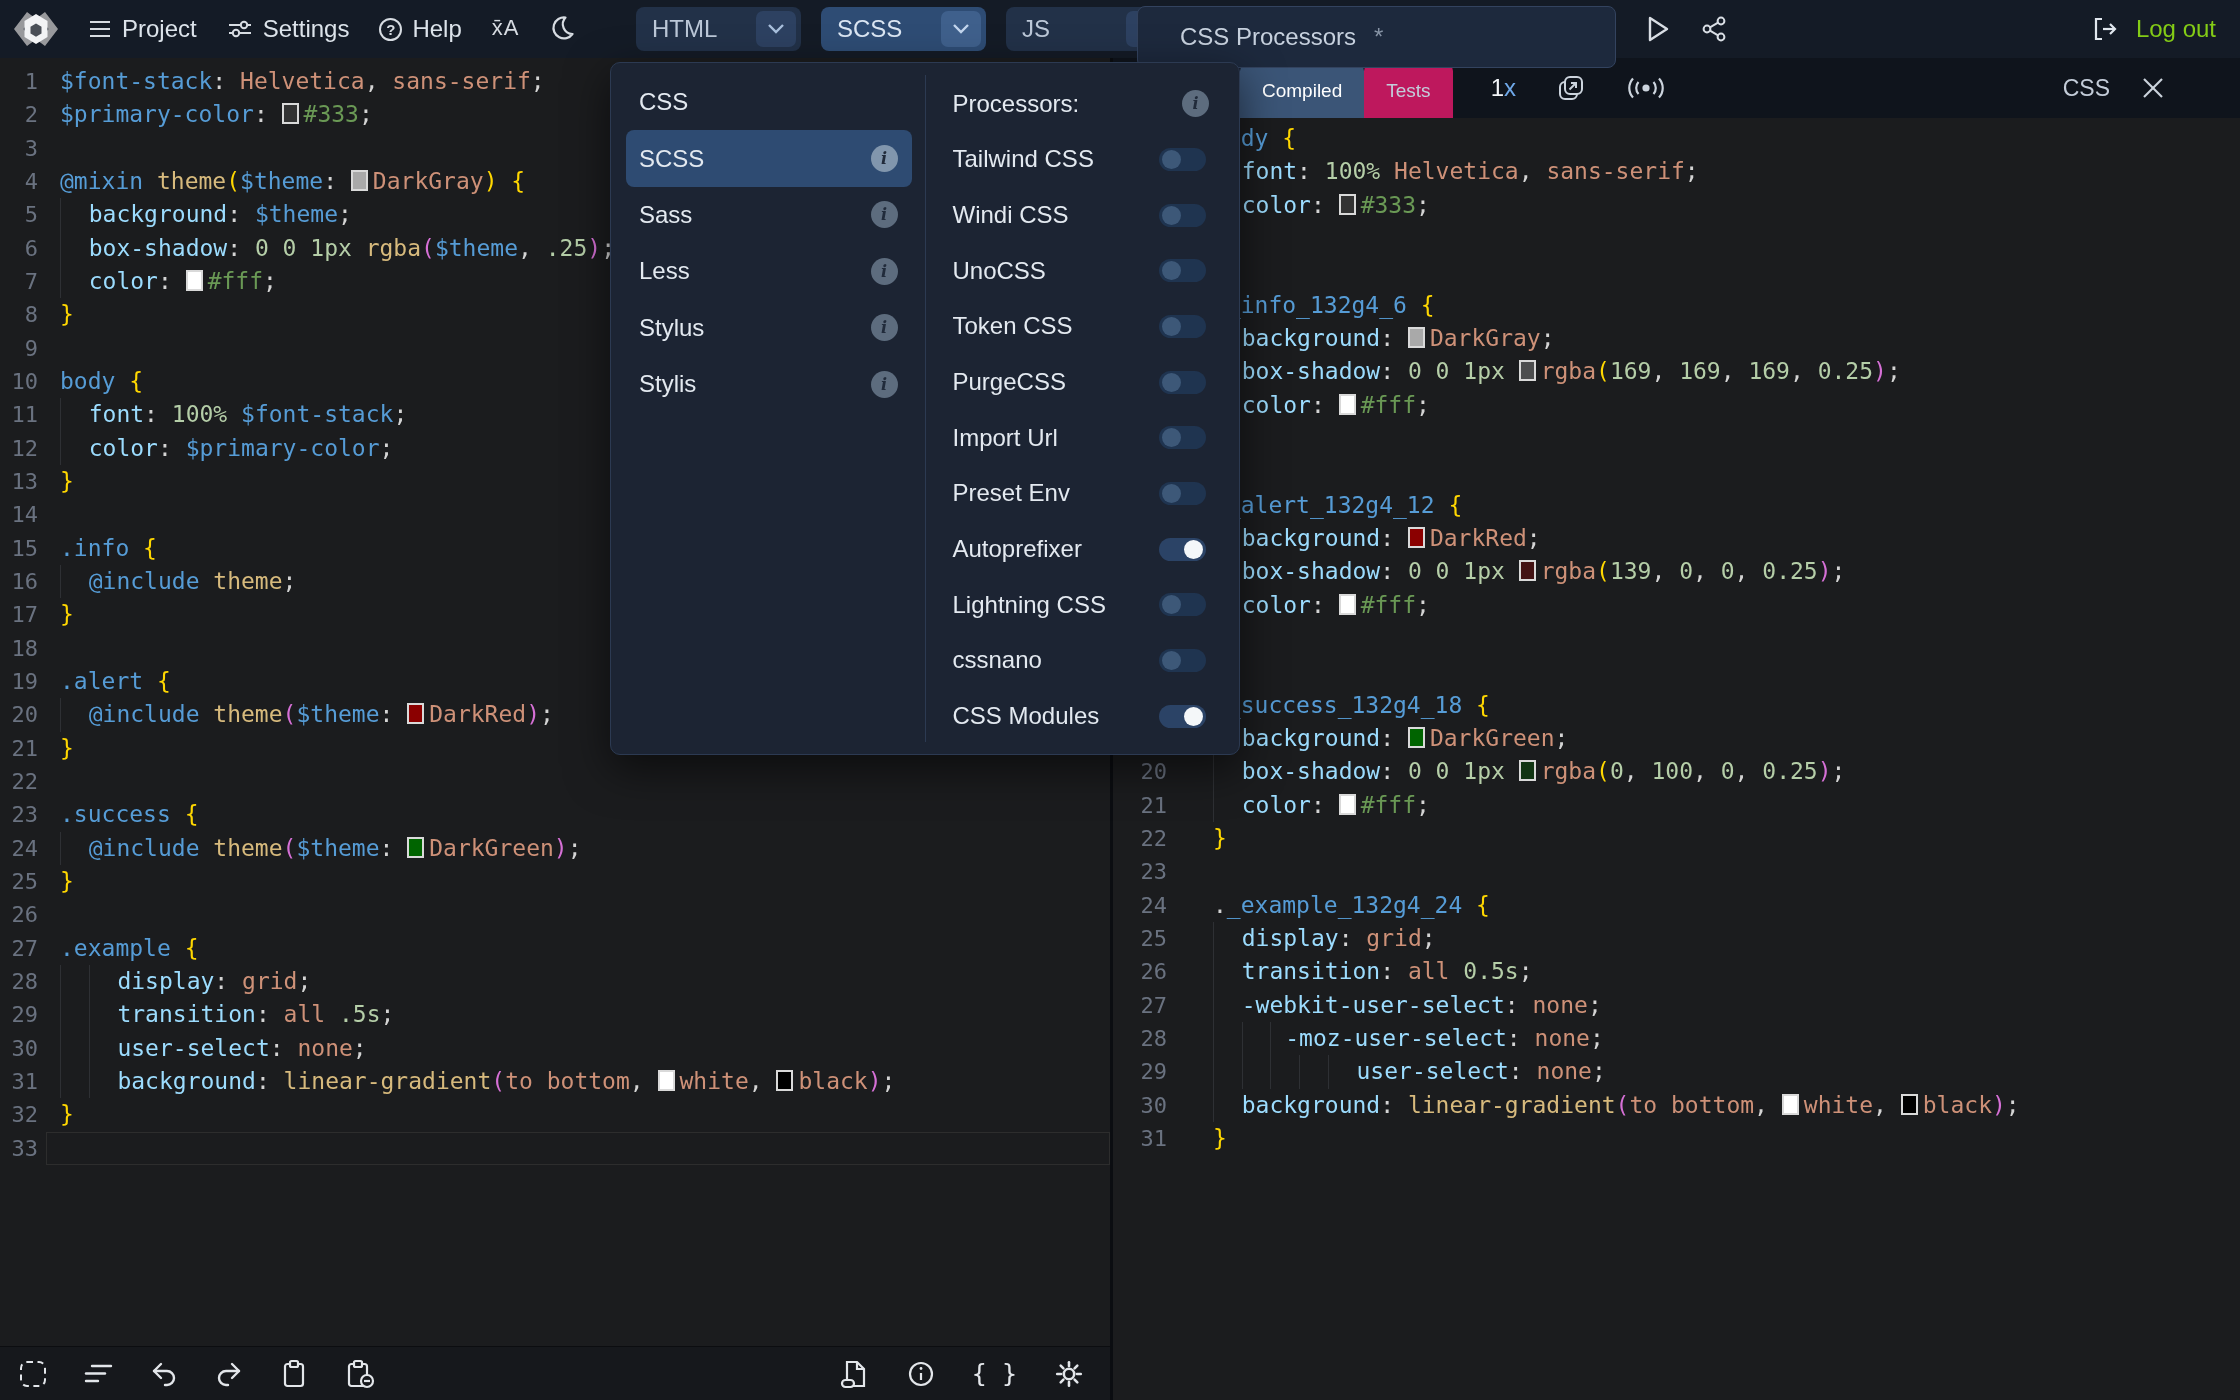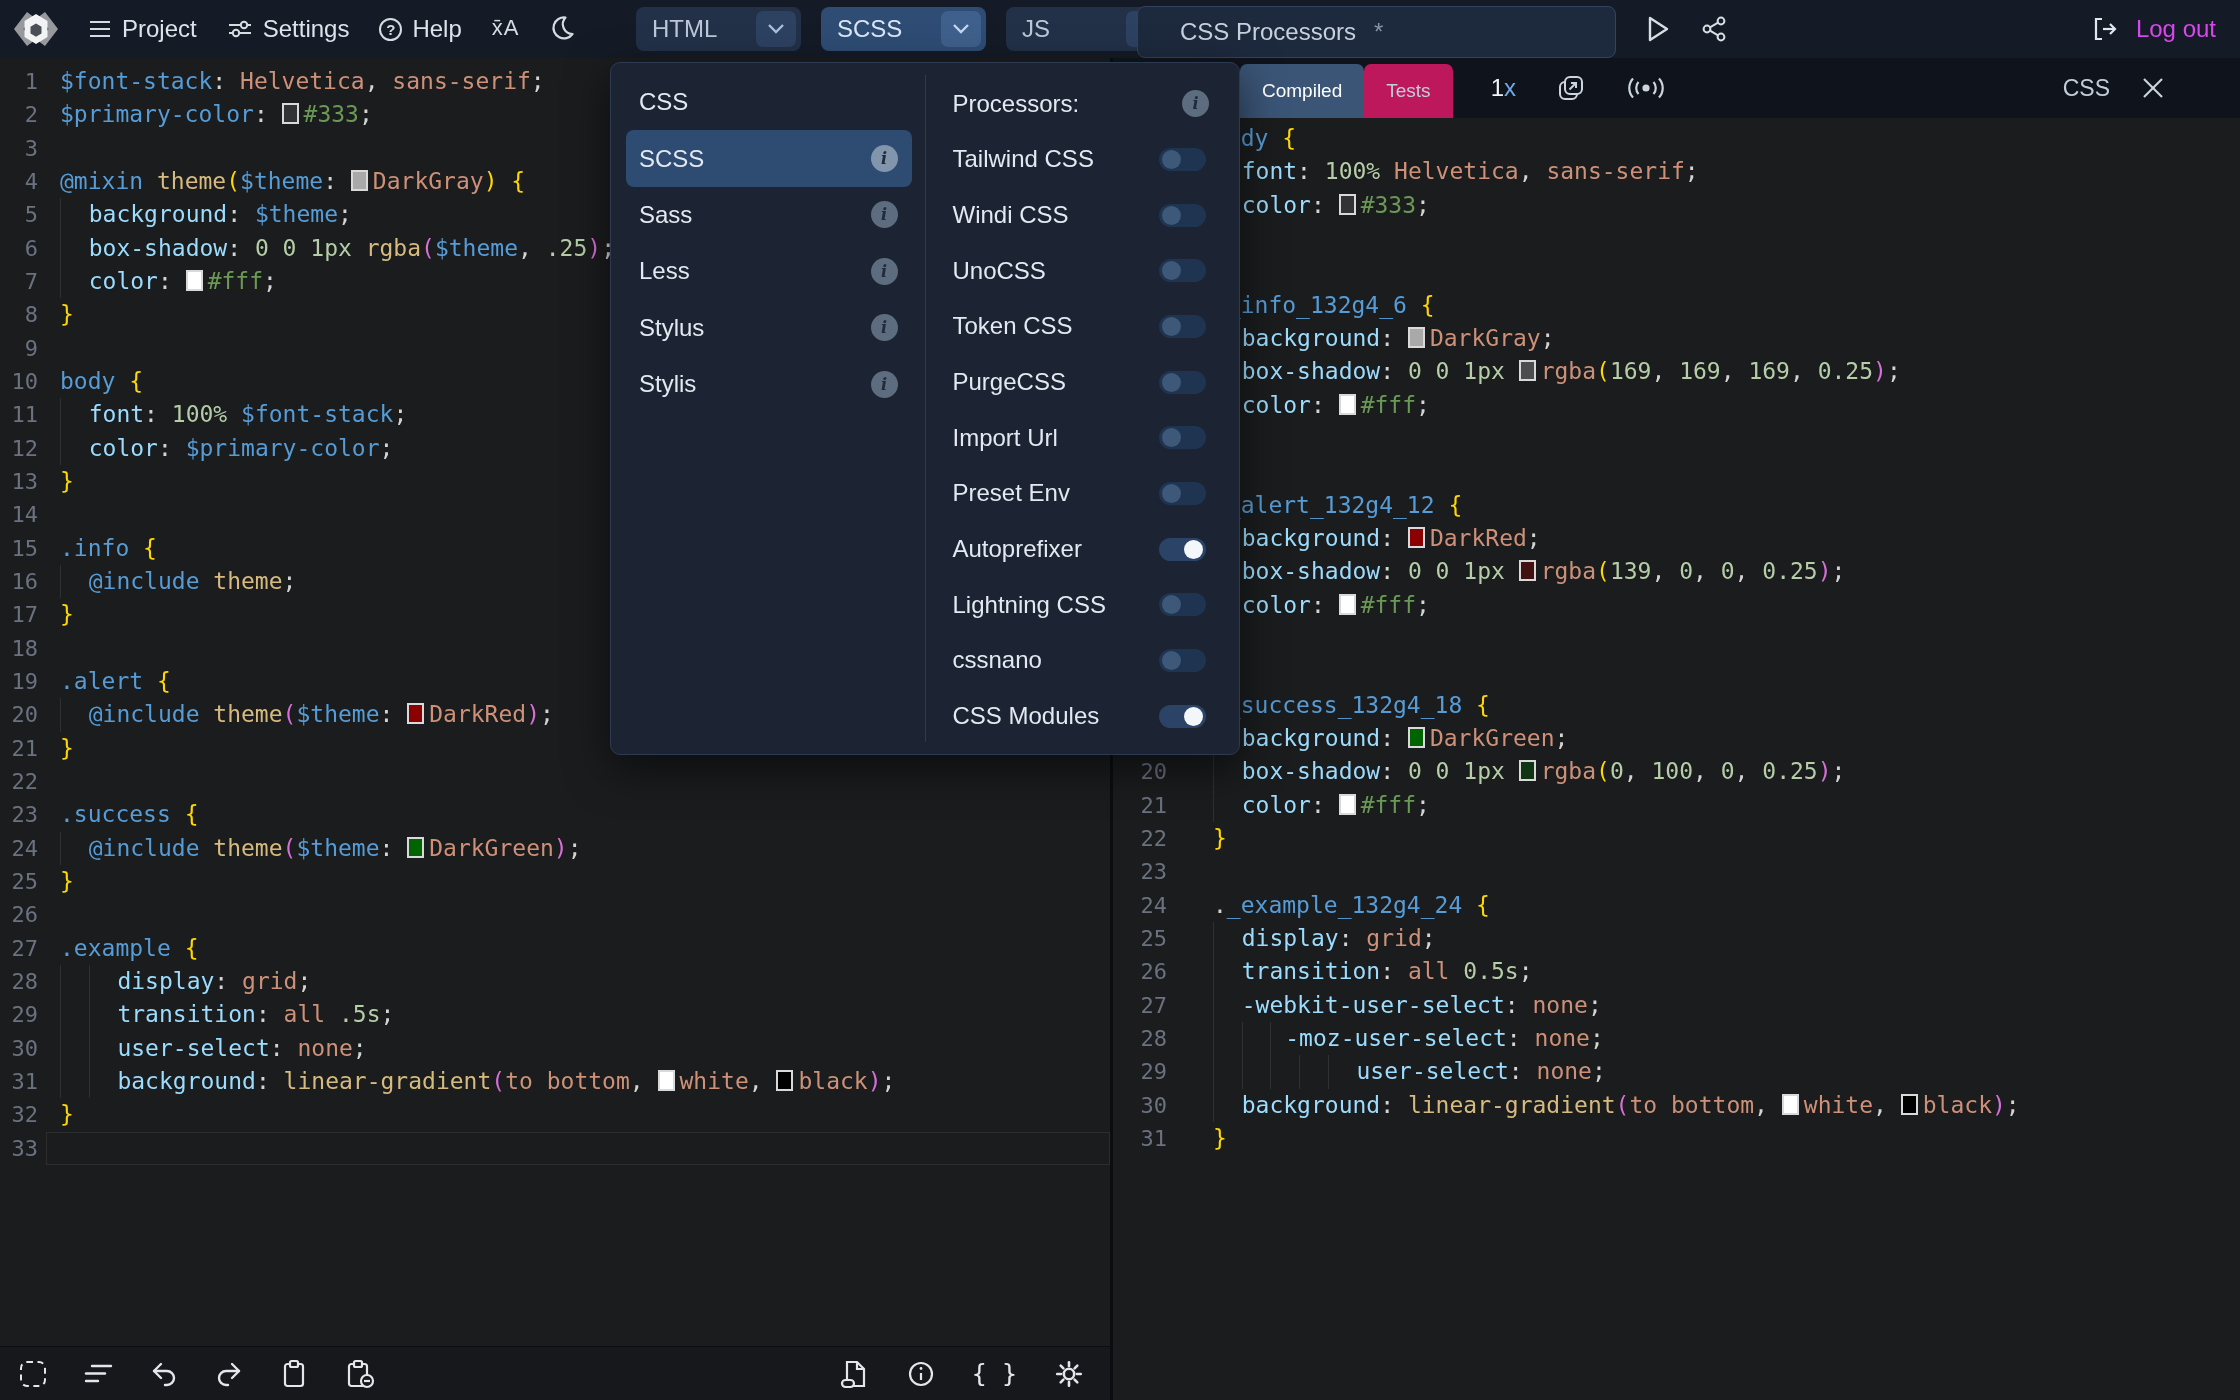--- a/index.html
+++ b/index.html
@@ -14,26 +14,26 @@
   .iconbtn{display:flex;align-items:center;justify-content:center;color:#d7dce2}
   .qcirc{width:23px;height:23px;border:2px solid #d7dce2;border-radius:50%;display:flex;align-items:center;justify-content:center;font-size:15px;font-weight:bold;color:#d7dce2}
   .translate{font-size:22px;color:#d7dce2;letter-spacing:1px}
   .tabs{position:absolute;left:636px;top:7px;display:flex;gap:20px;height:44px}
   .ftab{width:165px;height:44px;background:#223148;border-radius:8px;display:flex;align-items:center;justify-content:space-between;padding:0 5px 0 16px}
   .ftab .tlabel{font-size:24px;color:#bcc8d8}
   .ftab.active{background:#2e4c74}
   .ftab.active .tlabel{color:#dbe6f3}
   .chev{width:40px;height:36px;border-radius:7px;background:#2d4161;display:flex;align-items:center;justify-content:center}
   .ftab.active .chev{background:#3f608c}
-  .titlebox{position:absolute;left:1137px;top:6px;width:479px;height:52px;background:#1d293d;border:1px solid #33435f;border-radius:8px;display:flex;align-items:center;padding-left:42px}
+  .titlebox{position:absolute;left:1137px;top:6px;width:479px;height:62px;background:#1d293d;border:1px solid #33435f;border-radius:8px;display:flex;align-items:center;padding-left:42px}
   .titlebox .ttext{font-size:24px;color:#c7d1de}
   .titlebox .star{font-size:24px;color:#8794a6;margin-left:18px}
   .runbtn{position:absolute;left:1645px;top:15px}
   .sharebtn{position:absolute;left:1700px;top:15px}
-  .logout{position:absolute;right:24px;top:0;height:58px;display:flex;align-items:center;gap:18px;font-size:24px;color:#d946ef}
+  .logout{position:absolute;right:24px;top:0;height:58px;display:flex;align-items:center;gap:18px;font-size:24px;color:#84cc16}
 
   
   .ed{position:absolute;font-family:"DejaVu Sans Mono",monospace;font-size:23px}
   .ed-left{left:0;top:58px;width:1110px;height:1288px;padding-top:7px;z-index:1}
   .vdivider{position:absolute;left:1110px;top:58px;width:3px;bottom:0;background:#0b0d11;z-index:2}
   .rpanel-bg{position:absolute;left:1113px;top:58px;right:0;bottom:0;background:#1b1c1e}
   .ed-right{left:1113px;top:118px;right:0;bottom:0;padding-top:4px;z-index:1}
   .ln{display:flex;height:33.34px;line-height:33.34px;white-space:pre}
   .gut{flex:none;text-align:right;color:#6a7280;font-size:22px}
   .ed-left .gut{width:46px;padding-right:8px}

